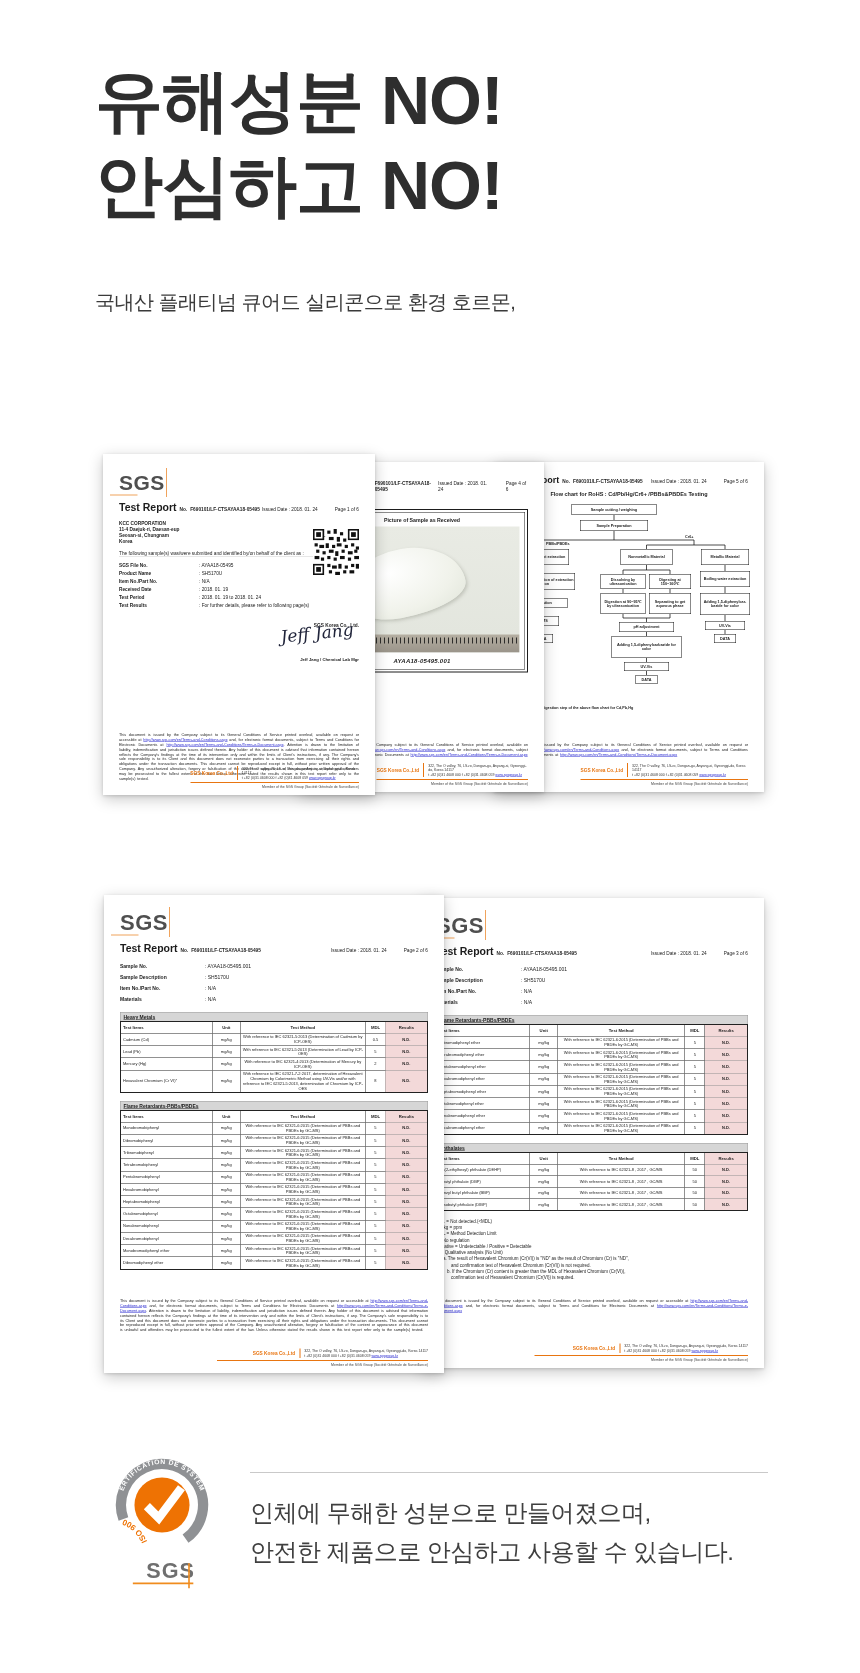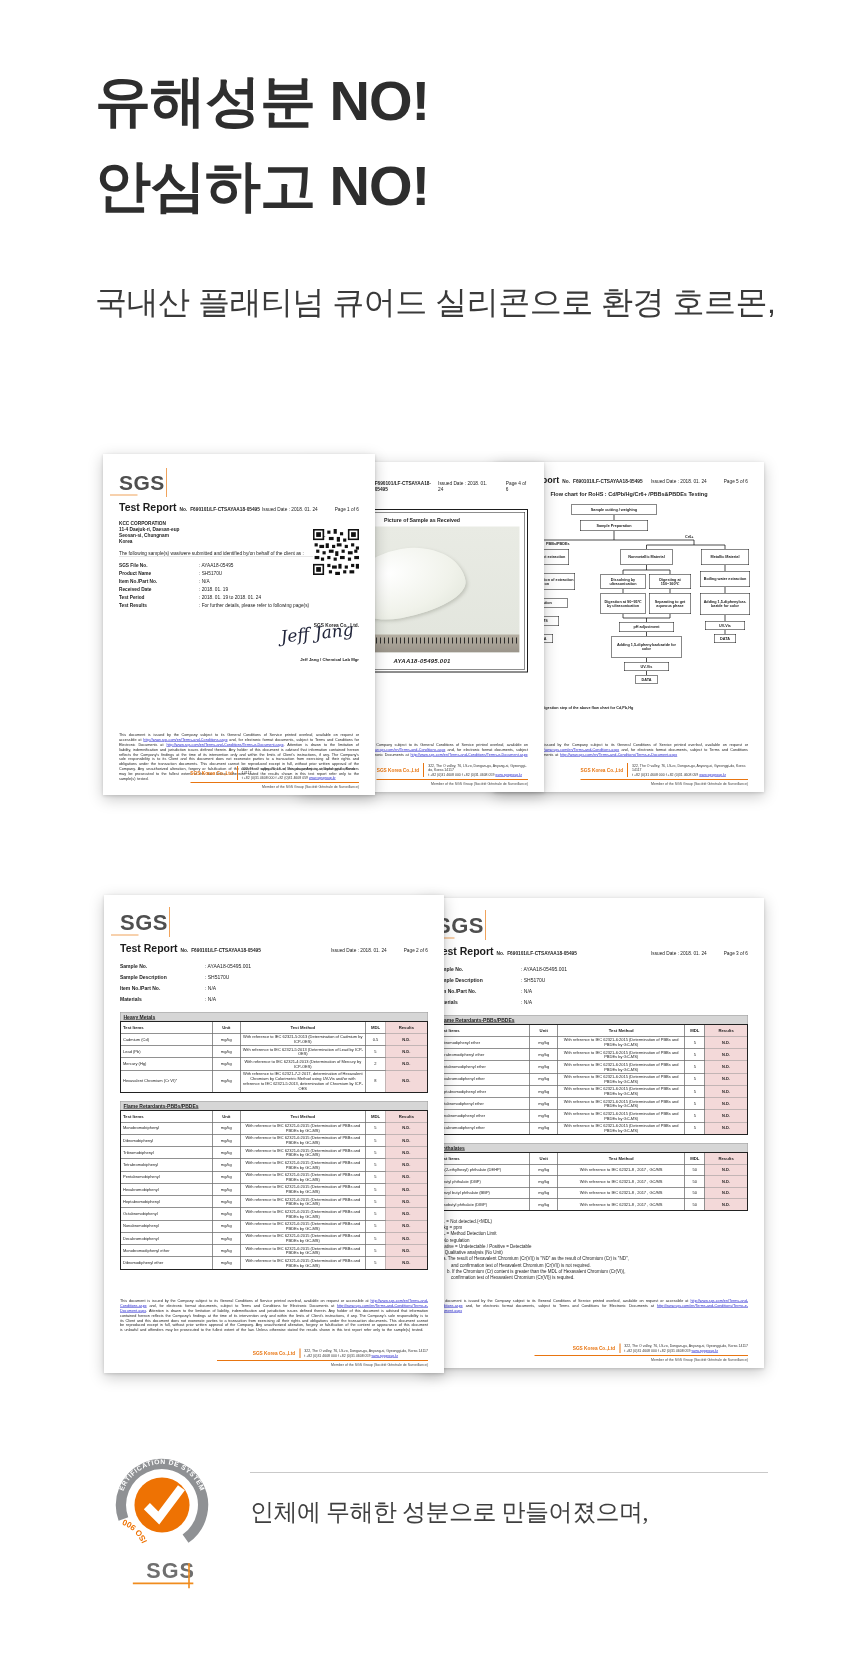--- a/index.html
+++ b/index.html
@@ -1,20 +1,20 @@
 <!DOCTYPE html>
 <html><head>
 <meta charset="utf-8">
 <style>
   html,body{margin:0;padding:0;background:#ffffff;}
   body{width:860px;height:1673px;position:relative;font-family:"Liberation Sans",sans-serif;overflow:hidden;}
 
   
-  .main-title{position:absolute;left:95px;top:58px;font-size:56px;font-weight:800;color:#2e2e2e;line-height:85px;letter-spacing:-1px;}
-  .sub-title{position:absolute;left:95px;top:272px;font-size:32px;color:#3a3a3a;line-height:60px;letter-spacing:-0.5px;}
+  .main-title{position:absolute;left:95px;top:58px;font-size:68px;font-weight:800;color:#2e2e2e;line-height:85px;letter-spacing:-1px;}
+  .sub-title{position:absolute;left:95px;top:272px;font-size:20px;color:#3a3a3a;line-height:60px;letter-spacing:-0.5px;}
 
   
   .doc{position:absolute;background:#fff;box-shadow:0 4px 14px rgba(0,0,0,.22),0 1px 3px rgba(0,0,0,.15);}
   .inner{position:absolute;left:0;top:0;transform:scale(.5);transform-origin:0 0;color:#1c1c1c;}
   #doc1{left:103px;top:454px;width:272px;height:341px;z-index:6;}
   #doc1 .inner{width:544px;height:682px;}
   #doc2{left:300px;top:462px;width:244px;height:330px;z-index:5;}
   #doc2 .inner{width:488px;height:660px;}
   #doc3{left:494px;top:462px;width:270px;height:330px;z-index:4;}
   #doc3 .inner{width:540px;height:660px;}
@@ -94,21 +94,21 @@
   .blabel{position:absolute;font-size:7.5px;font-weight:bold;}
   .chart svg{position:absolute;left:0;top:0;}
   .fc-title{font-size:11px;font-weight:bold;text-align:center;margin-top:10px;white-space:nowrap;}
   .fc-note{position:absolute;left:40px;top:486px;font-size:7.5px;font-weight:bold;}
 
   
   .badge{position:absolute;left:108px;top:1452px;width:108px;height:146px;}
   .cert-block{position:absolute;left:250px;top:1448px;width:518px;}
   .cert-title{font-size:31px;font-weight:800;color:#3a3a3a;letter-spacing:-0.5px;}
   .cert-divider{border:none;border-top:1px solid #c9c9c9;margin:24px 0 20px 0;}
-  .cert-line{font-size:24px;color:#3f3f3f;line-height:39px;letter-spacing:-0.5px;font-family:Liberation Serif, serif;}
+  .cert-line{font-size:24px;color:#3f3f3f;line-height:39px;letter-spacing:-0.5px;}
 </style>
 </head>
 <body>
 
 <div class="main-title">
   <div>유해성분 NO!</div>
   <div>안심하고 NO!</div>
 </div>
 <div class="sub-title">
   <div>국내산 플래티넘 큐어드 실리콘으로 환경 호르몬,</div>
@@ -716,13 +716,14 @@
       <textPath href="#arcIso" startOffset="4">ISO 9001</textPath>
     </text>
     <text x="116" y="234" font-size="40" font-weight="bold" fill="#6f6f6f" letter-spacing="2" text-anchor="middle" font-family="Liberation Sans, sans-serif">SGS</text>
     <line x1="46" y1="243" x2="158" y2="243" stroke="#f08c1e" stroke-width="3"></line>
     <line x1="150" y1="206" x2="150" y2="252" stroke="#f08c1e" stroke-width="3"></line>
   </svg>
 </div>
 <div class="cert-block">
   <hr class="cert-divider">
   <div class="cert-line">인체에 무해한 성분으로 만들어졌으며,</div>
+  <div class="cert-line">안전한 제품으로 안심하고 사용할 수 있습니다.</div>
 </div>
 
 </body></html>

